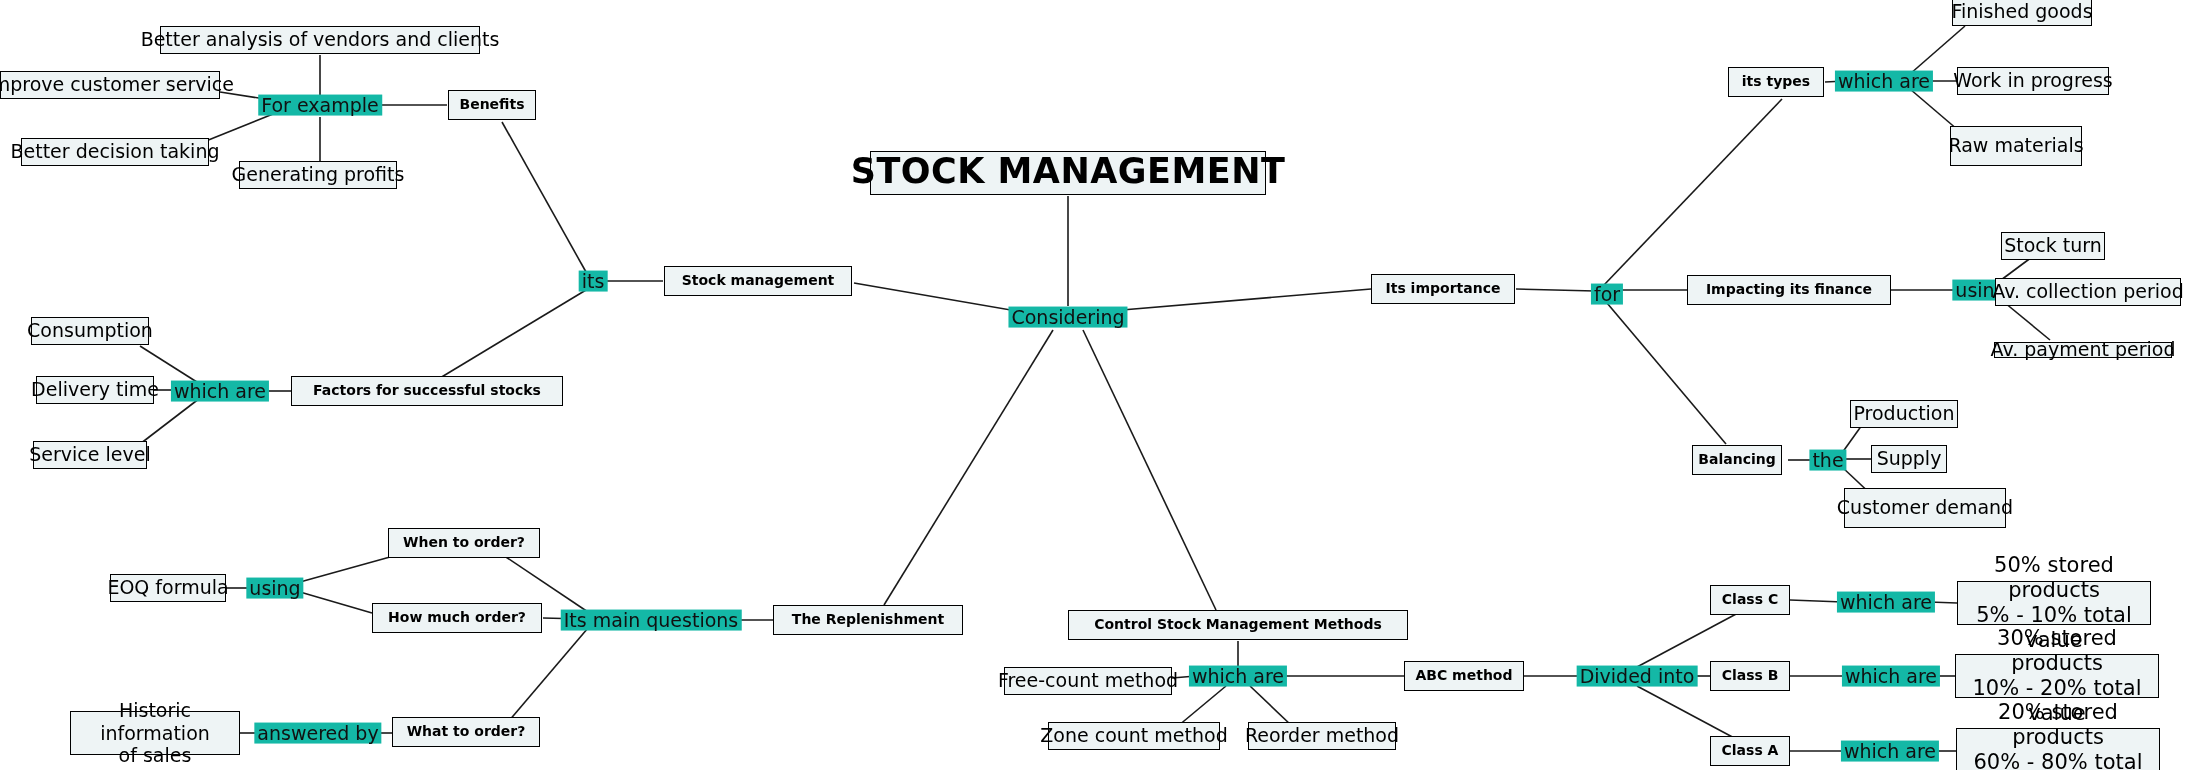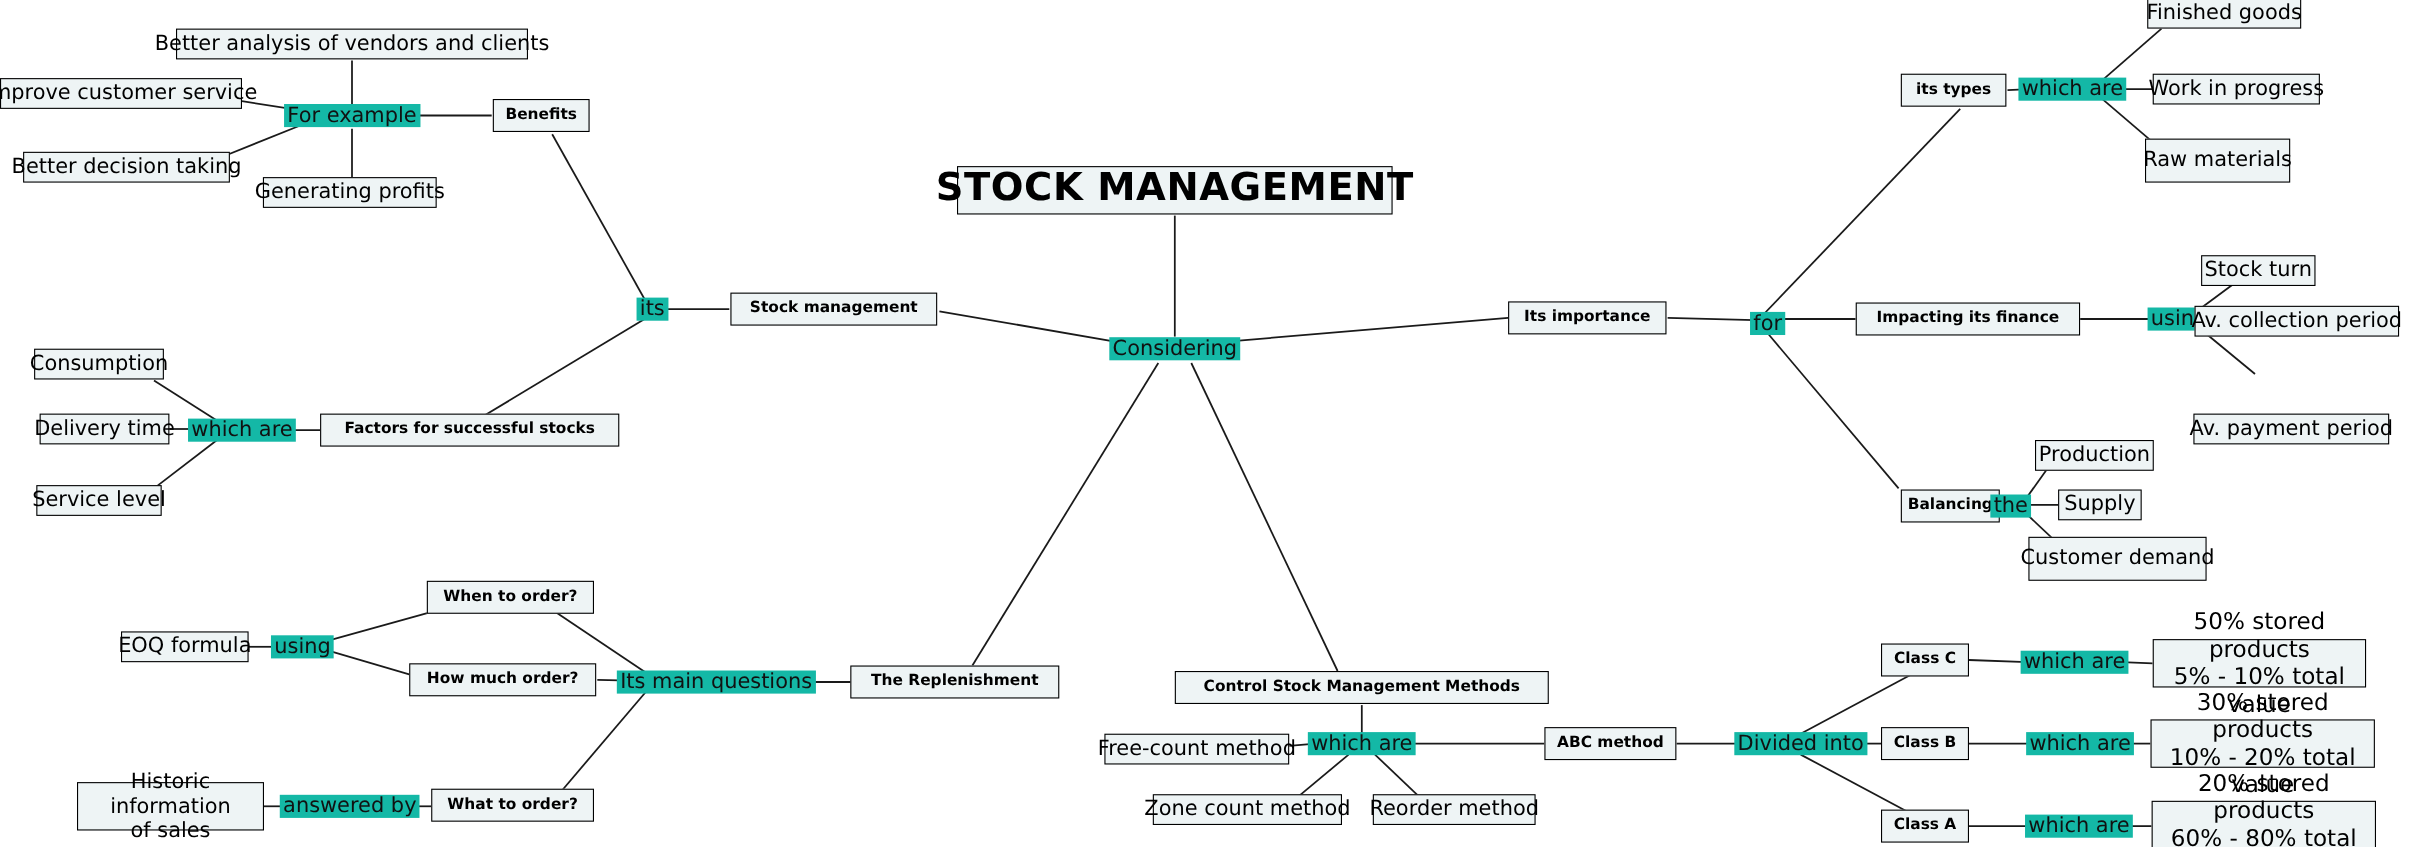--- a/index.html
+++ b/index.html
@@ -137,22 +137,22 @@
       <div class="conn" style="left: 1607px; top: 294px;">for</div>
       <div class="node branch bold" style="left: 1776px; top: 82px; width: 96px; height: 30px;">its types</div>
       <div class="conn" style="left: 1884px; top: 81px;">which are</div>
       <div class="node leafbox leaf" style="left: 2022px; top: 12px; width: 140px; height: 28px;">Finished goods</div>
       <div class="node leafbox leaf" style="left: 2033px; top: 81px; width: 152px; height: 28px;">Work in progress</div>
       <div class="node leafbox leaf" style="left: 2016px; top: 146px; width: 132px; height: 40px;">Raw materials</div>
       <div class="node branch bold" style="left: 1789px; top: 290px; width: 204px; height: 30px;">Impacting its finance</div>
       <div class="conn" style="left: 1981px; top: 290px;">using</div>
       <div class="node leafbox leaf" style="left: 2053px; top: 246px; width: 104px; height: 28px;">Stock turn</div>
       <div class="node leafbox leaf" style="left: 2088px; top: 292px; width: 186px; height: 28px; text-align: center;">Av. collection period</div>
-      <div class="node leafbox leaf" style="left: 2083px; top: 350px; width: 178px; height: 28px; margin-top: 40px;">Av. payment period</div>
-      <div class="node branch bold" style="left: 1737px; top: 460px; width: 90px; height: 30px; margin-left: 36px;">Balancing</div>
+      <div class="node leafbox leaf" style="left: 2083px; top: 350px; width: 178px; height: 16px;">Av. payment period</div>
+      <div class="node branch bold" style="left: 1737px; top: 460px; width: 90px; height: 30px;">Balancing</div>
       <div class="conn" style="left: 1828px; top: 460px;">the</div>
       <div class="node leafbox leaf" style="left: 1904px; top: 414px; width: 108px; height: 28px;">Production</div>
       <div class="node leafbox leaf" style="left: 1909px; top: 459px; width: 76px; height: 28px;">Supply</div>
       <div class="node leafbox leaf" style="left: 1925px; top: 508px; width: 162px; height: 40px;">Customer demand</div>
       <div class="node branch bold" style="left: 868px; top: 620px; width: 190px; height: 30px;">The Replenishment</div>
       <div class="conn" style="left: 651px; top: 620px;">Its main questions</div>
       <div class="node branch bold" style="left: 464px; top: 543px; width: 152px; height: 30px;">When to order?</div>
       <div class="node branch bold" style="left: 457px; top: 618px; width: 170px; height: 30px;">How much order?</div>
       <div class="node branch bold" style="left: 466px; top: 732px; width: 148px; height: 30px;">What to order?</div>
       <div class="conn" style="left: 275px; top: 588px;">using</div>

